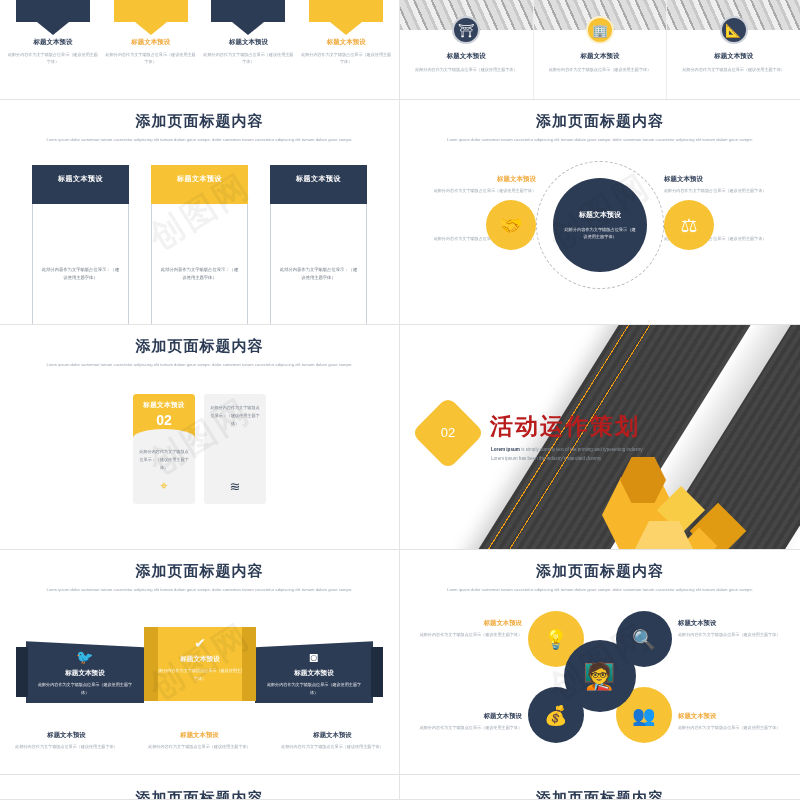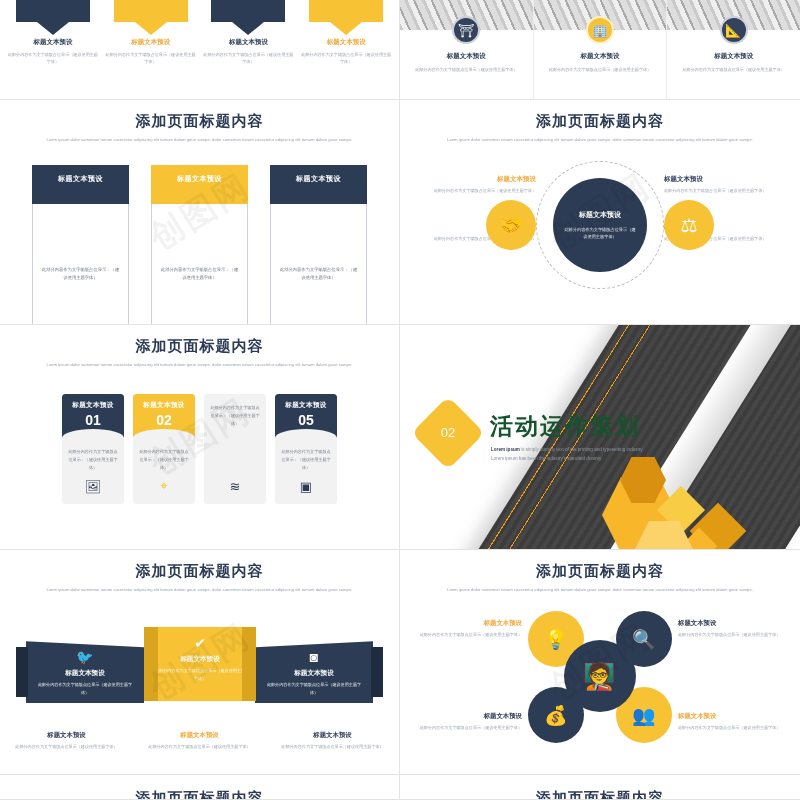--- a/index.html
+++ b/index.html
@@ -121,21 +121,21 @@
   .sec-white { position:absolute; right:78px; top:-130px; width:34px; height:470px;
       transform:rotate(32deg); background:linear-gradient(90deg,#ffffff,#d8d8d8); }
   .hexes { position:absolute; right:10px; bottom:-18px; width:200px; height:120px; }
   .hx { position:absolute; }
   .dia { position:absolute; transform:rotate(45deg); }
   .sec-badge { position:absolute; left:22px; top:82px; width:52px; height:52px;
       background:#f7c335; border-radius:9px; transform:rotate(45deg); }
   .sec-badge span { display:block; transform:rotate(-45deg); color:#fff; font-size:13px;
       text-align:center; line-height:52px; }
   .sec-title { position:absolute; left:90px; top:86px; font-size:23px; font-weight:bold;
-      color:#14532d; letter-spacing:2px; }
+      color:#b91c1c; letter-spacing:2px; }
   .sec-sub { position:absolute; left:91px; top:120px; font-size:4.6px; color:#8b94a0; line-height:2; }
   .sec-sub b { color:#2d3c55; }
 
   
   .rib-wrap { position:relative; height:98px; margin-top:34px; }
   .rib { position:absolute; top:14px; height:62px; }
   .rib.l { left:26px; width:118px; background:#2d3c55;
            clip-path:polygon(0 0,100% 6px,100% 100%,0 calc(100% + 10px)); }
   .rib.c { left:144px; width:112px; background:#f7c335; top:0; height:74px; z-index:3; }
   .rib.r { right:26px; width:118px; background:#2d3c55;
@@ -330,52 +330,36 @@
   </div>
 
   <div class="cell">
     <div class="wm">创图网</div>
     <div class="slide">
       <div class="s-title">添加页面标题内容</div>
       <div class="s-sub">Loem ipsum dolor sameman tanam casectetur adipiscing elit tamam dalam goue sampe. dolor sameman tanam casectetur adipiscing elit tamam dalam goue sampe.</div>
 
       <div class="num-row">
 
-        <div class="num-card">
-          <div class="num-head dark">
-            <div class="t">标题文本预设</div>
-            <div class="n">01</div>
-          </div>
-          <div class="num-d">此部分内容作为文字输版点位显示：（建议使用主题字体）</div>
-          <div class="num-ic" style="color:#2d3c55">🖼</div>
-        </div>
 
         <div class="num-card">
           <div class="num-head gold">
             <div class="t">标题文本预设</div>
             <div class="n">02</div>
           </div>
           <div class="num-d">此部分内容作为文字输版点位显示：（建议使用主题字体）</div>
           <div class="num-ic" style="color:#f7c335">⌖</div>
         </div>
 
         <div class="num-card">
           <div class="num-d">此部分内容作为文字输版点位显示：（建议使用主题字体）</div>
           <div class="num-ic" style="color:#2d3c55">≋</div>
         </div>
 
 
-        <div class="num-card">
-          <div class="num-head dark">
-            <div class="t">标题文本预设</div>
-            <div class="n">05</div>
-          </div>
-          <div class="num-d">此部分内容作为文字输版点位显示：（建议使用主题字体）</div>
-          <div class="num-ic" style="color:#2d3c55">▣</div>
-        </div>
 
       </div>
     </div>
   </div>
 
   <div class="cell col2">
     <div class="sec">
       <div class="sec-strip"></div>
       <div class="sec-white"></div>
 

